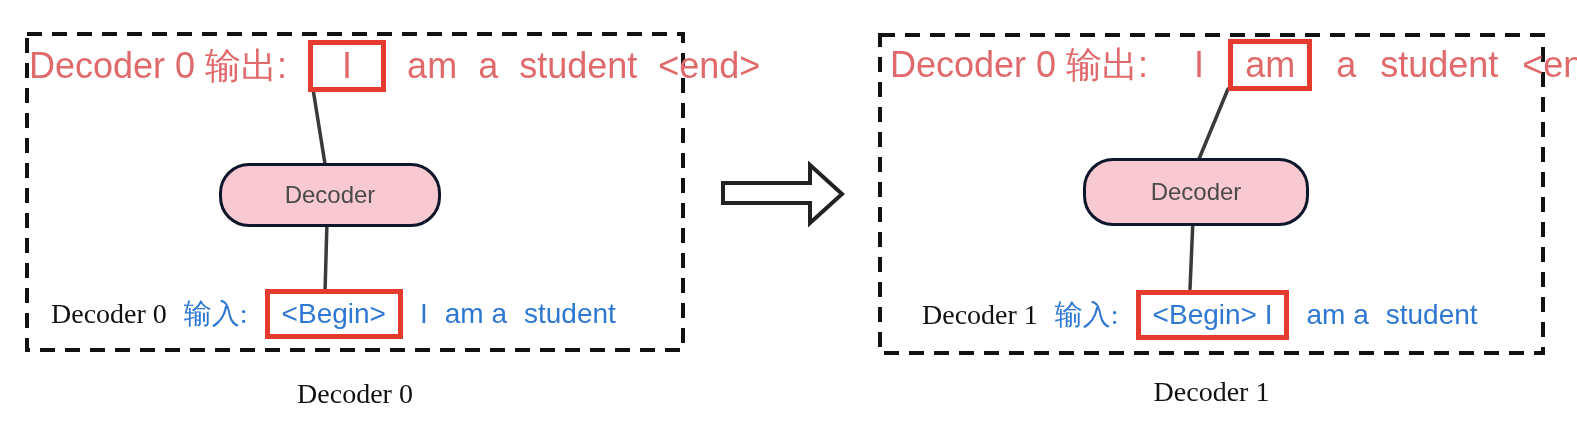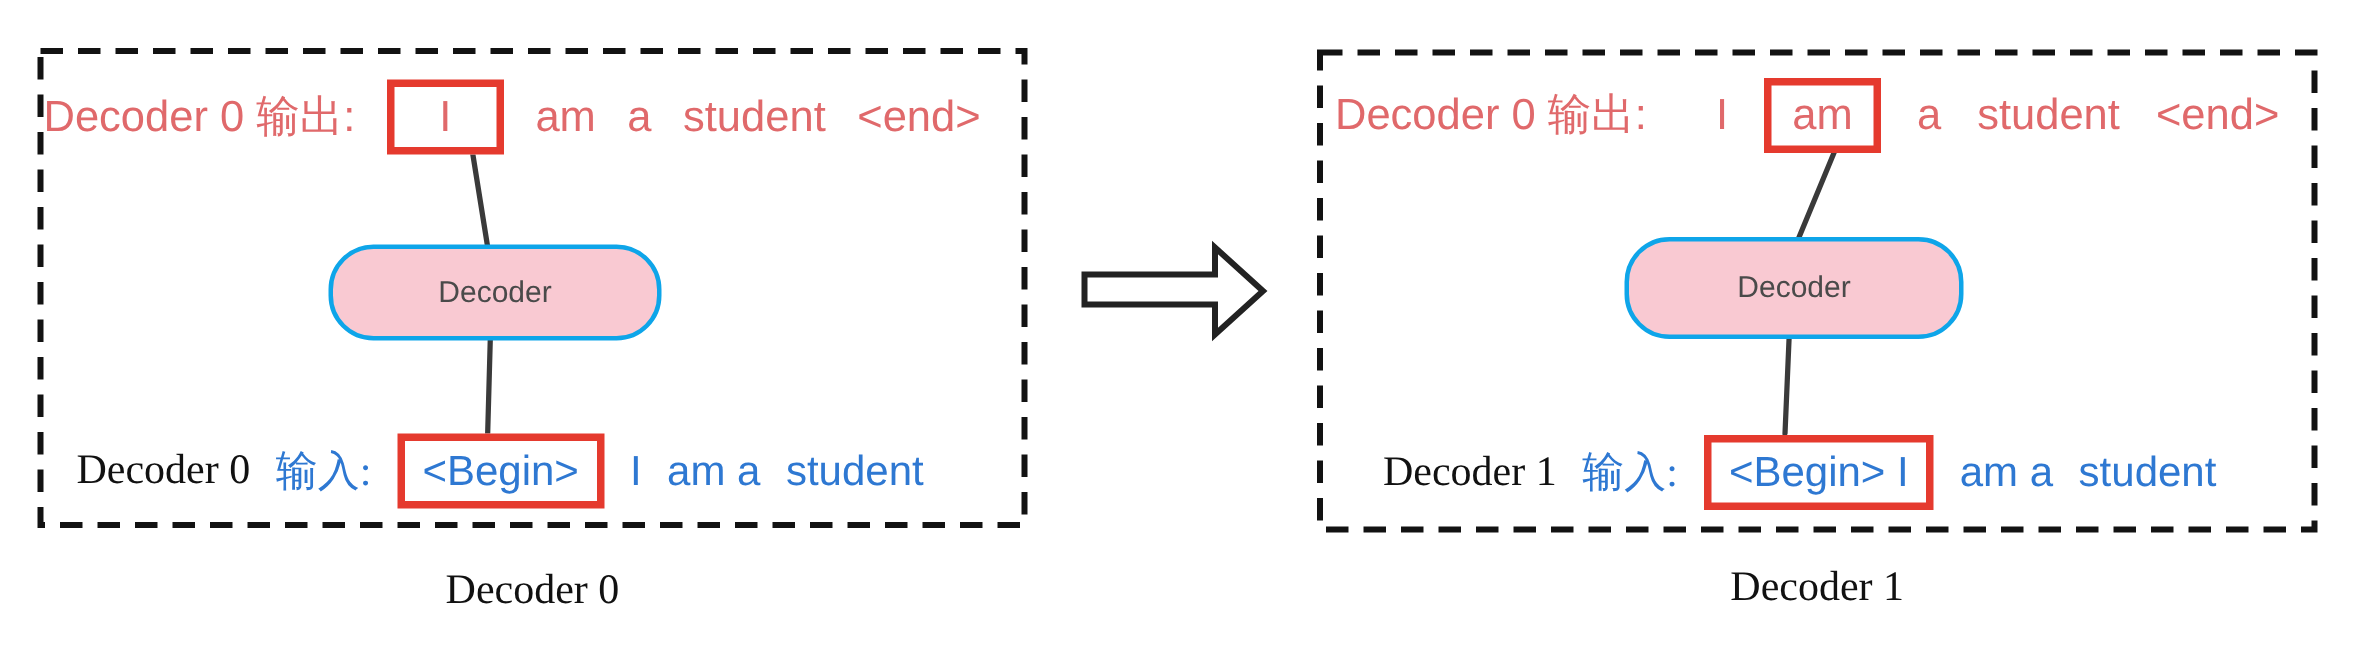--- a/index.html
+++ b/index.html
@@ -3,35 +3,35 @@
 <meta charset="utf-8">
 <style>
   html,body{margin:0;padding:0;background:#ffffff;}
   #canvas{
     position:relative;width:1577px;height:445px;background:#fff;overflow:hidden;
     font-family:"Liberation Sans","DejaVu Sans",sans-serif;
   }
   #overlay{position:absolute;left:0;top:0;z-index:0;}
   .panel{position:absolute;z-index:1;}
   .row{position:absolute;display:flex;align-items:center;}
-  .out-row{color:var(--salmon);font-size:29px;gap:21px;height:48px;margin-top:12px;}
+  .out-row{color:var(--salmon);font-size:36px;gap:21px;height:48px;}
   .in-row{font-size:28px;gap:17px;height:64px;}
   .tok{white-space:nowrap;}
   .boxed{
     border:5px solid var(--red);background:#fff;min-width:44px;min-height:40px;
     display:flex;align-items:center;justify-content:center;padding:0 12px;
     box-sizing:content-box;
   }
   .serif-label{font-family:"Liberation Serif","DejaVu Serif",serif;color:#111;}
   .cn-label{color:var(--blue);font-family:Liberation Serif, serif;}
   .blue-tok{color:var(--blue);}
   .pill{
-    position:absolute;background:var(--pink);border:3px solid #0ea5e9;border-radius:30px;
+    position:absolute;background:var(--pink);border:3px solid #0f172a;border-radius:30px;
     display:flex;align-items:center;justify-content:center;
-    color:#4a4a4a;font-size:20px;
+    color:#4a4a4a;font-size:24px;
   }
   .caption{
     position:absolute;text-align:center;color:#111;font-size:28px;
     font-family:"Liberation Serif","DejaVu Serif",serif;
   }
   .watermark{
     position:absolute;right:12px;top:399px;color:var(--wm);font-size:31px;
     letter-spacing:1px;
   }
 </style>

